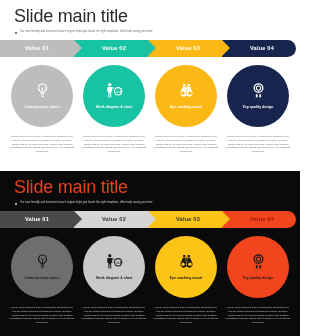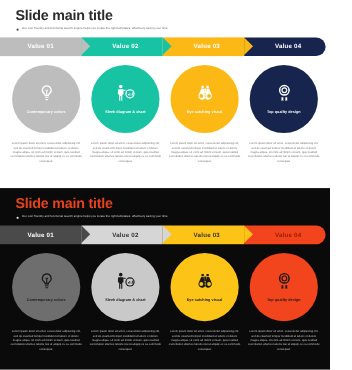--- a/index.html
+++ b/index.html
@@ -14,22 +14,22 @@
     width:300px;
     height:165px;
     overflow:hidden;
   }
   .slide.light { background:#ffffff; }
   .slide.dark  { background:#0a0a0a; margin-top:6px; height:165px; }
 
   
   .header { padding:7px 0 0 14px; }
   .title {
-    font-size:13px;
-    font-weight:bold;
+    font-size:18px;
+    font-weight:normal;
     letter-spacing:-0.2px;
     line-height:1.1;
   }
   .light .title { color:#2b2b2b; }
   .dark  .title { color:#e8421c; }
 
   .subwrap { display:flex; align-items:flex-start; margin-top:3px; }
   .bullet {
     width:2px; height:2px; border-radius:50%;
     margin:2px 3px 0 1px; flex:none;

